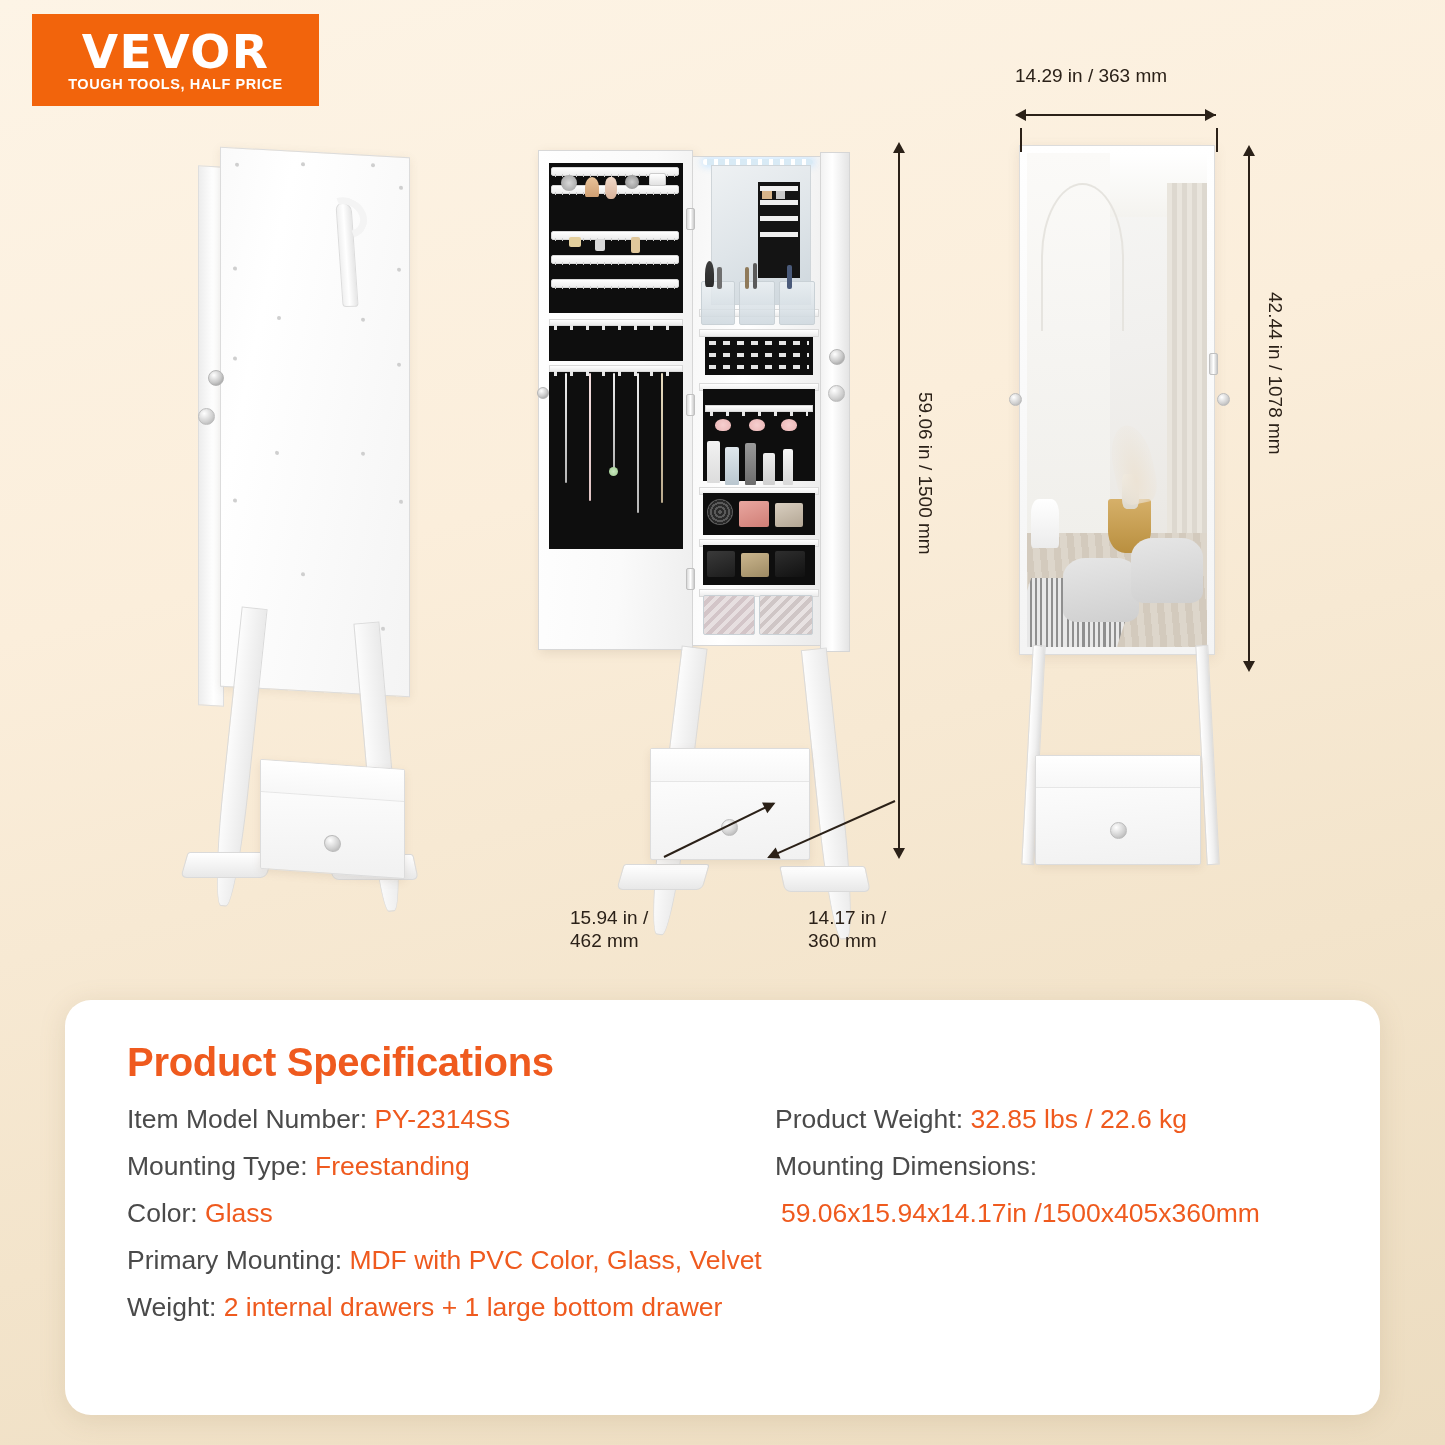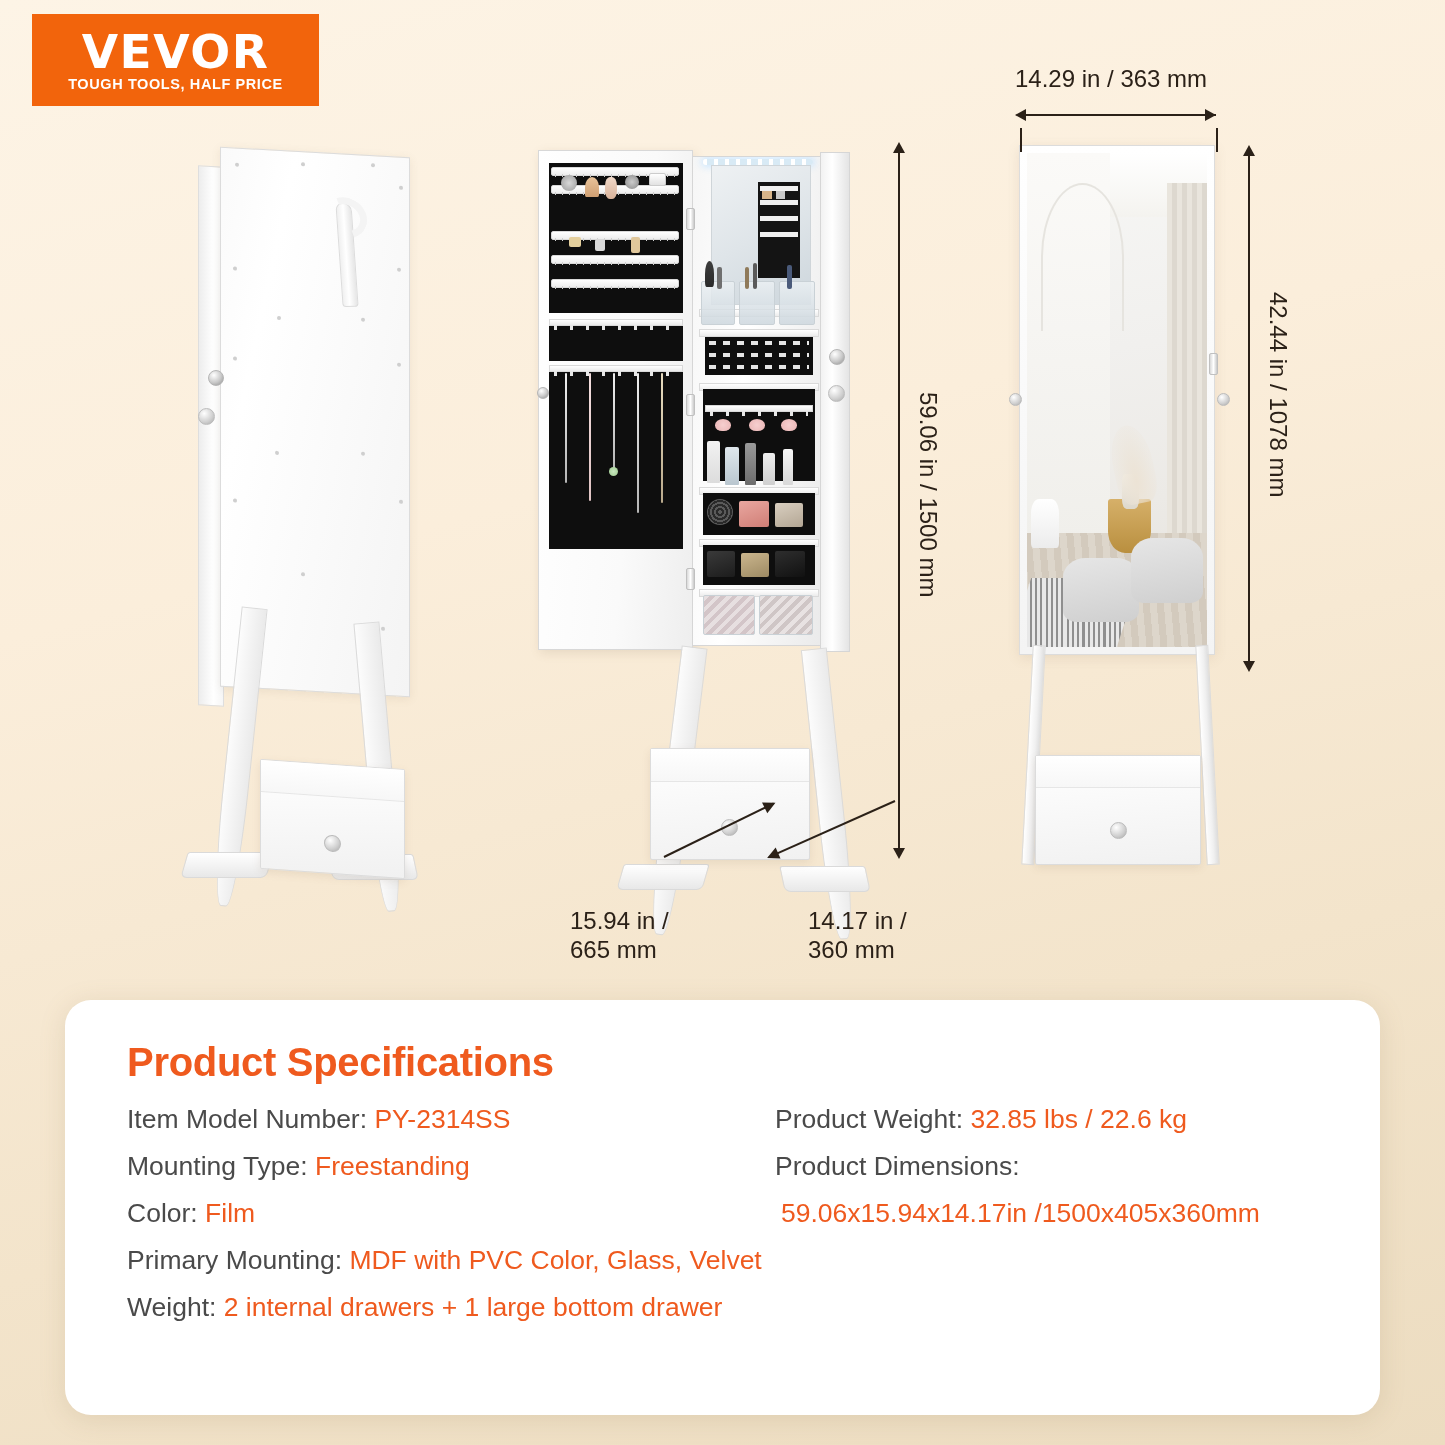--- a/index.html
+++ b/index.html
@@ -287,21 +287,21 @@
   .arw-up    { border-left:6px solid transparent; border-right:6px solid transparent; border-bottom:11px solid #2b2118; }
   .arw-down  { border-left:6px solid transparent; border-right:6px solid transparent; border-top:11px solid #2b2118; }
   .arw-left  { border-top:6px solid transparent; border-bottom:6px solid transparent; border-right:11px solid #2b2118; }
   .arw-right { border-top:6px solid transparent; border-bottom:6px solid transparent; border-left:11px solid #2b2118; }
 
   .tick { position:absolute; background:#2b2118; }
 
   .dim-label {
     position:absolute;
     color:#2b2118;
-    font-size:24px;
+    font-size:19px;
     font-family:"Liberation Sans", sans-serif;
     line-height:1.22;
     white-space:pre-line;
   }
   .dim-label.vert {
     writing-mode: vertical-rl;
     white-space: nowrap;
   }
 
   
@@ -548,47 +548,47 @@
   <div class="arw arw-down" style="left:1243px;top:661px;"></div>
   <div class="dim-label vert" style="left:1264px;top:292px;">42.44 in / 1078 mm</div>
 
   <div class="diag" style="left:664px;top:856px;width:122px;transform:rotate(-26deg);">
     <span class="head"></span>
   </div>
   <div class="diag" style="left:895px;top:800px;width:138px;transform:rotate(156deg);">
     <span class="head"></span>
   </div>
   <div class="dim-label" style="left:570px;top:906px;">15.94 in /
-665 mm</div>
+462 mm</div>
   <div class="dim-label" style="left:808px;top:906px;">14.17 in /
 360 mm</div>
 </div>
 
 <div class="spec-card">
   <div class="spec-title">Product Specifications</div>
 
   <div class="spec-grid">
     <div class="spec-col">
       <div class="spec-line">
         <span>Item Model Number: </span><span class="v">PY-2314SS</span>
       </div>
       <div class="spec-line">
         <span>Mounting Type: </span><span class="v">Freestanding</span>
       </div>
       <div class="spec-line">
-        <span>Color: </span><span class="v">Film</span>
+        <span>Color: </span><span class="v">Glass</span>
       </div>
     </div>
 
     <div class="spec-col">
       <div class="spec-line">
         <span>Product Weight: </span><span class="v">32.85 lbs / 22.6 kg</span>
       </div>
       <div class="spec-line">
-        <span>Product Dimensions:</span>
+        <span>Mounting Dimensions:</span>
       </div>
       <div class="spec-line indent">
         <span class="v">59.06x15.94x14.17in /1500x405x360mm</span>
       </div>
     </div>
   </div>
 
   <div class="spec-bottom">
     <div class="spec-line">
       <span>Primary Mounting: </span><span class="v">MDF with PVC Color, Glass, Velvet</span>

